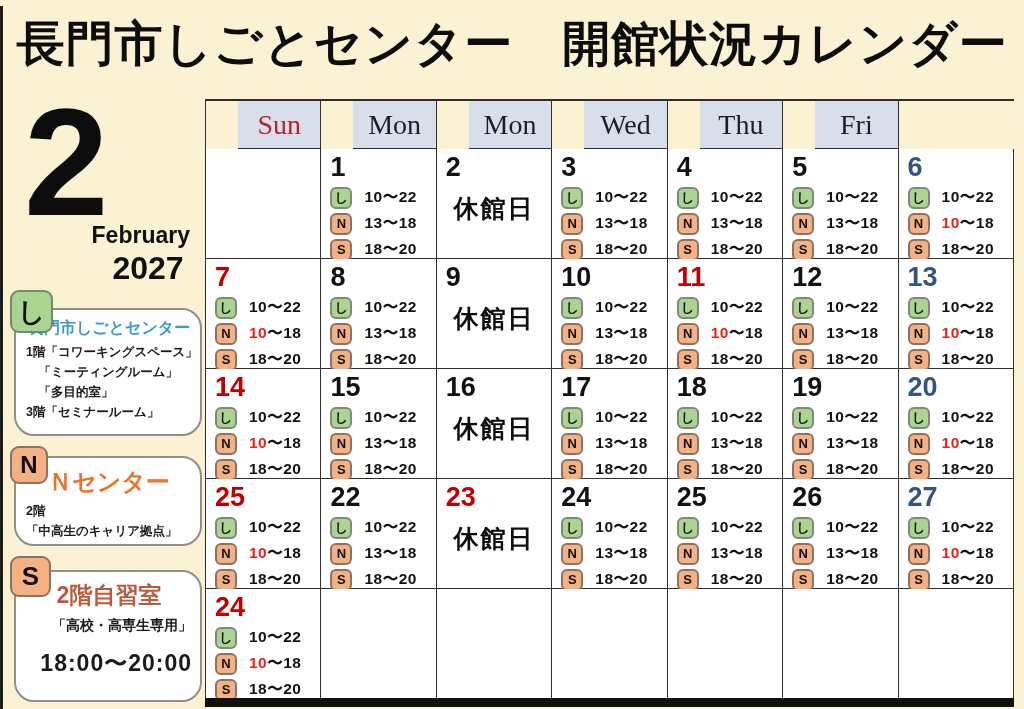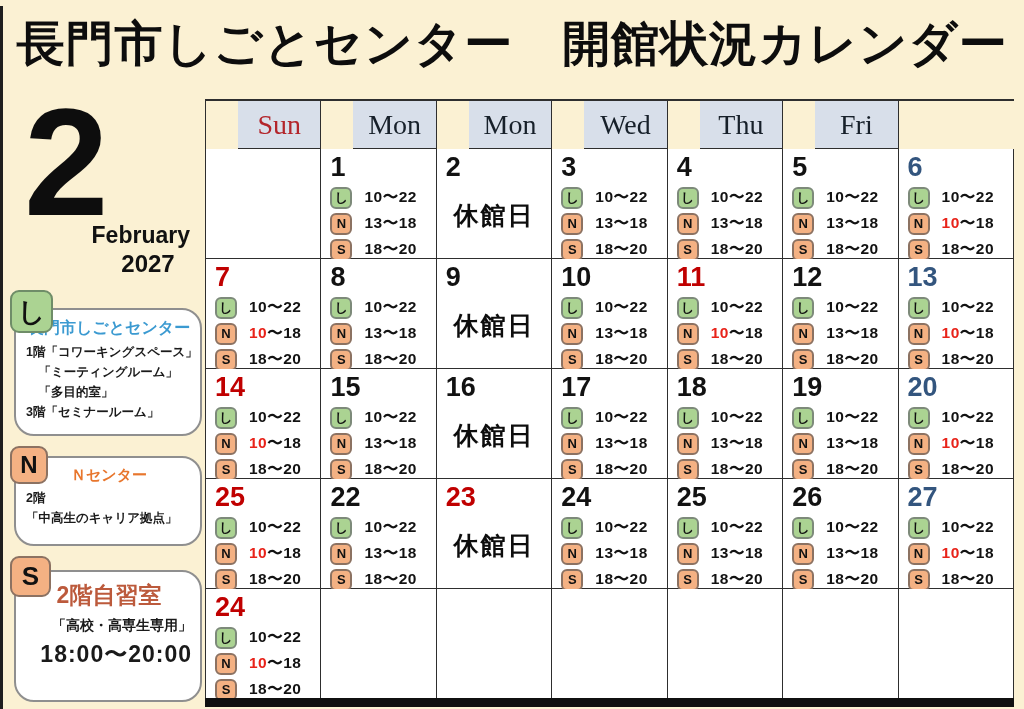--- a/index.html
+++ b/index.html
@@ -15,21 +15,21 @@
   
   .page-title {
     position:absolute; top:12px; left:0; width:100%;
     text-align:center; font-size:48px; font-weight:900;
     letter-spacing:1px; color:#0d0d0d;
   }
 
   
   .month-number { position:absolute; left:24px; top:86px; font-size:152px; font-weight:900; line-height:1; color:#0d0d0d; }
   .month-name   { position:absolute; left:38px; top:222px; width:152px; text-align:right; font-size:23px; font-weight:800; }
-  .month-year   { position:absolute; left:92px; top:250px; width:112px; text-align:center; font-size:24px; font-weight:800; }
+  .month-year   { position:absolute; left:92px; top:250px; width:112px; text-align:center; font-size:32px; font-weight:800; }
 
   .legend-badge {
     position:absolute; display:flex; align-items:center; justify-content:center;
     font-weight:900; border-radius:9px; z-index:2; color:#111; box-sizing:border-box;
   }
   .badge-green  { background:#abd392; border:2px solid #6f8d68; }
   .badge-orange { background:#f4b183; border:2px solid #8c7262; }
   #legend-l-badge { left:10px; top:290px; width:43px; height:43px; font-size:27px; }
   #legend-n-badge { left:10px; top:446px; width:38px; height:38px; font-size:24px; }
   #legend-s-badge { left:10px; top:556px; width:41px; height:41px; font-size:26px; }
@@ -38,26 +38,26 @@
     position:absolute; left:14px; width:188px; background:#ffffff;
     border:2px solid #8f8f8f; border-radius:20px; box-sizing:border-box;
     padding:8px 8px 4px 10px; z-index:1;
   }
   #legend-l-box { top:308px; height:128px; }
   #legend-n-box { top:456px; height:90px;  }
   #legend-s-box { top:570px; height:132px; }
 
   .legend-title { text-align:center; font-weight:800; margin-bottom:3px; }
   #legend-l-box .legend-title { font-size:16px; }
-  #legend-n-box .legend-title { font-size:15px; }
+  #legend-n-box .legend-title { font-size:24px; }
   #legend-s-box .legend-title { font-size:23px; }
 
   .legend-line { font-weight:700; font-size:12.5px; line-height:1.6; white-space:pre; color:#1a1a1a; }
   #legend-s-box .legend-line { text-align:right; font-size:14px; }
-  #legend-s-box .legend-line:last-child { font-size:23px; letter-spacing:1px; font-weight:800; }
+  #legend-s-box .legend-line:last-child { font-size:23px; margin-top:9px; letter-spacing:1px; font-weight:800; }
 
   
   .calendar {
     position:absolute; left:205px; top:99px; width:808px;
     border-left:1px solid #2e2e2e; border-top:2px solid #2e2e2e;
   }
   .cal-header { display:grid; grid-template-columns:repeat(7,1fr); height:48px; }
   .hcell {
     background:#d8dfea; border-right:1px solid #2e2e2e; border-bottom:1px solid #2e2e2e;
     display:flex; align-items:center; justify-content:center;
@@ -81,21 +81,21 @@
     width:22px; height:22px; border-radius:6px; box-sizing:border-box;
     display:flex; align-items:center; justify-content:center;
     font-size:13px; font-weight:900; color:#111; flex:none;
   }
   .fbadge.green  { background:#abd392; border:2px solid #7d8a7a; }
   .fbadge.orange { background:#f4b183; border:2px solid #8c7262; }
   .time { margin-left:12px; font-size:15.5px; font-weight:800; letter-spacing:0.5px; color:#121212; white-space:nowrap; }
   .time .red { color:#e8231a; }
 
   .closed {
-    position:absolute; left:0; right:0; top:50px; text-align:center;
+    position:absolute; left:0; right:0; top:43px; text-align:center;
     font-size:25px; font-weight:900; letter-spacing:2px; color:#0d0d0d;
   }
 
   .bottom-bar { position:absolute; left:205px; top:698px; width:809px; height:9px; background:#101010; }
 </style>
 </head>
 <body>
 
 <div class="left-edge"></div>
 

